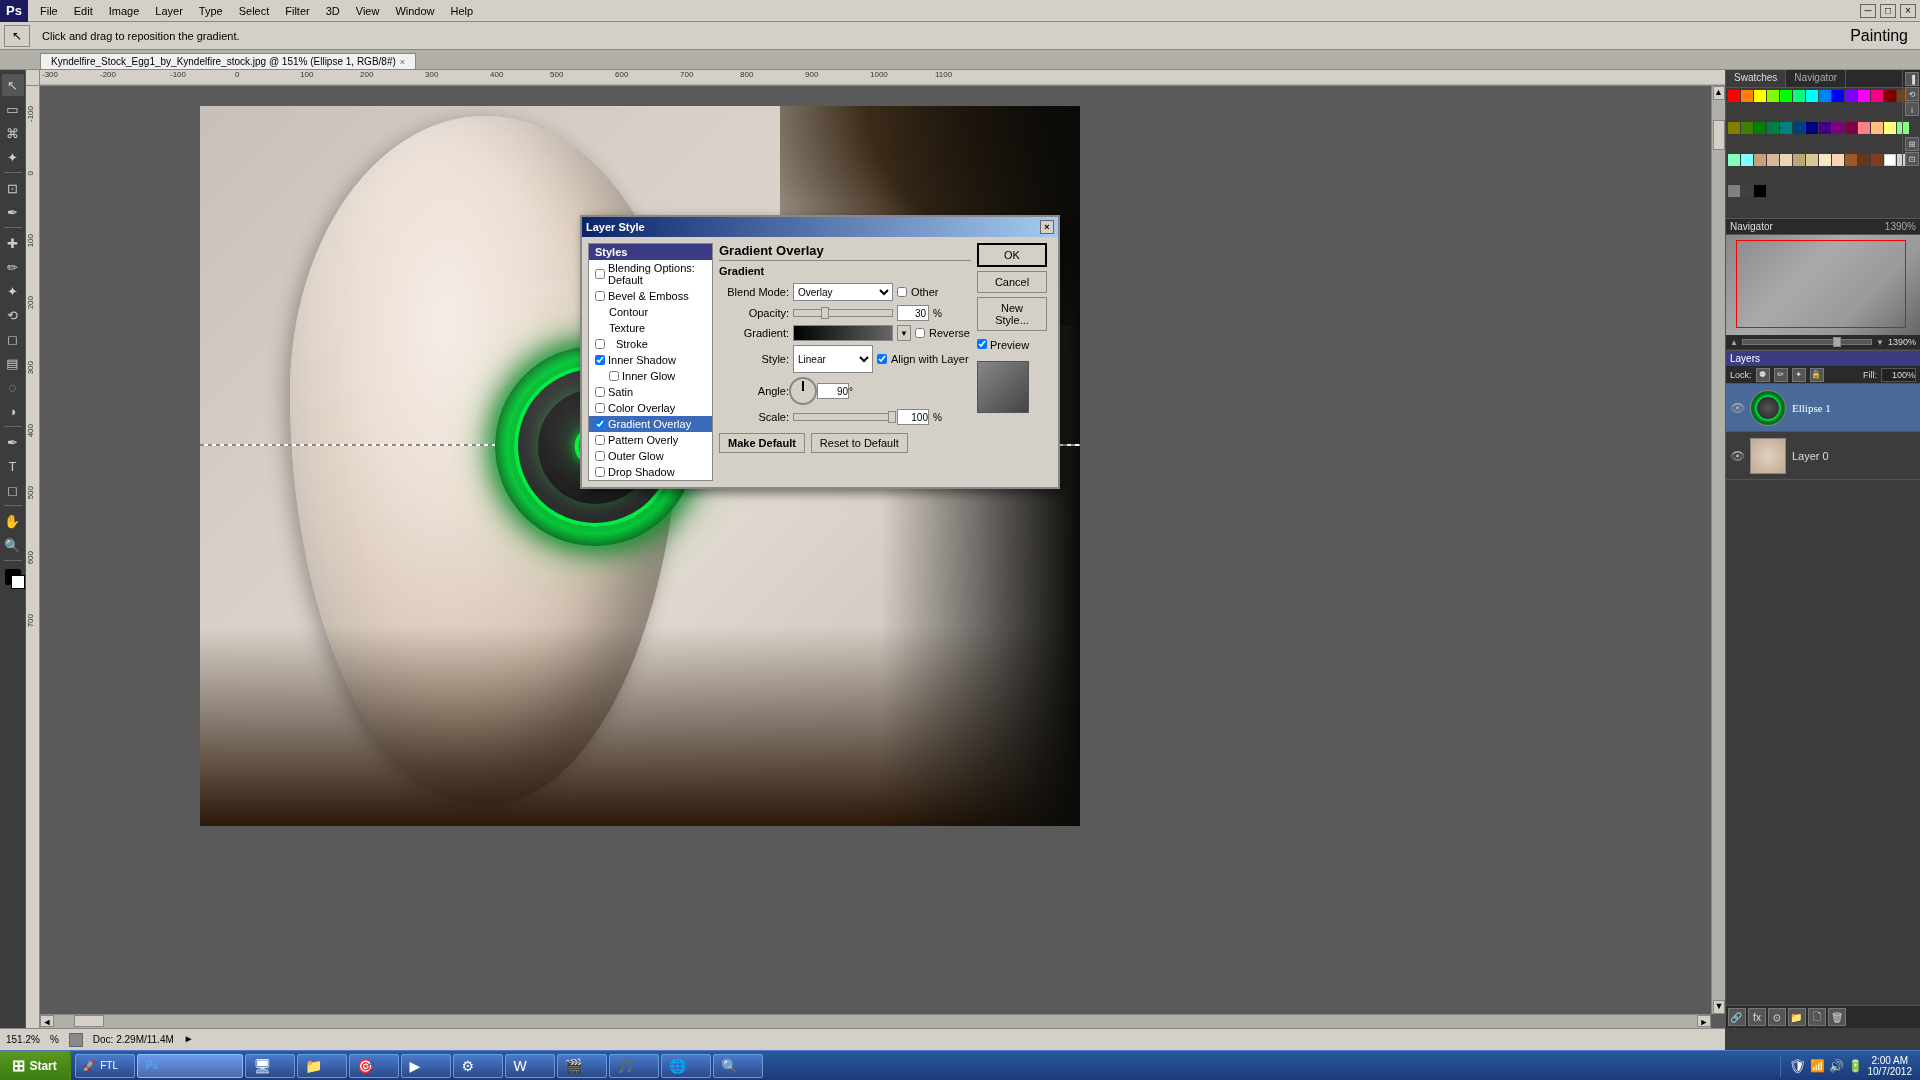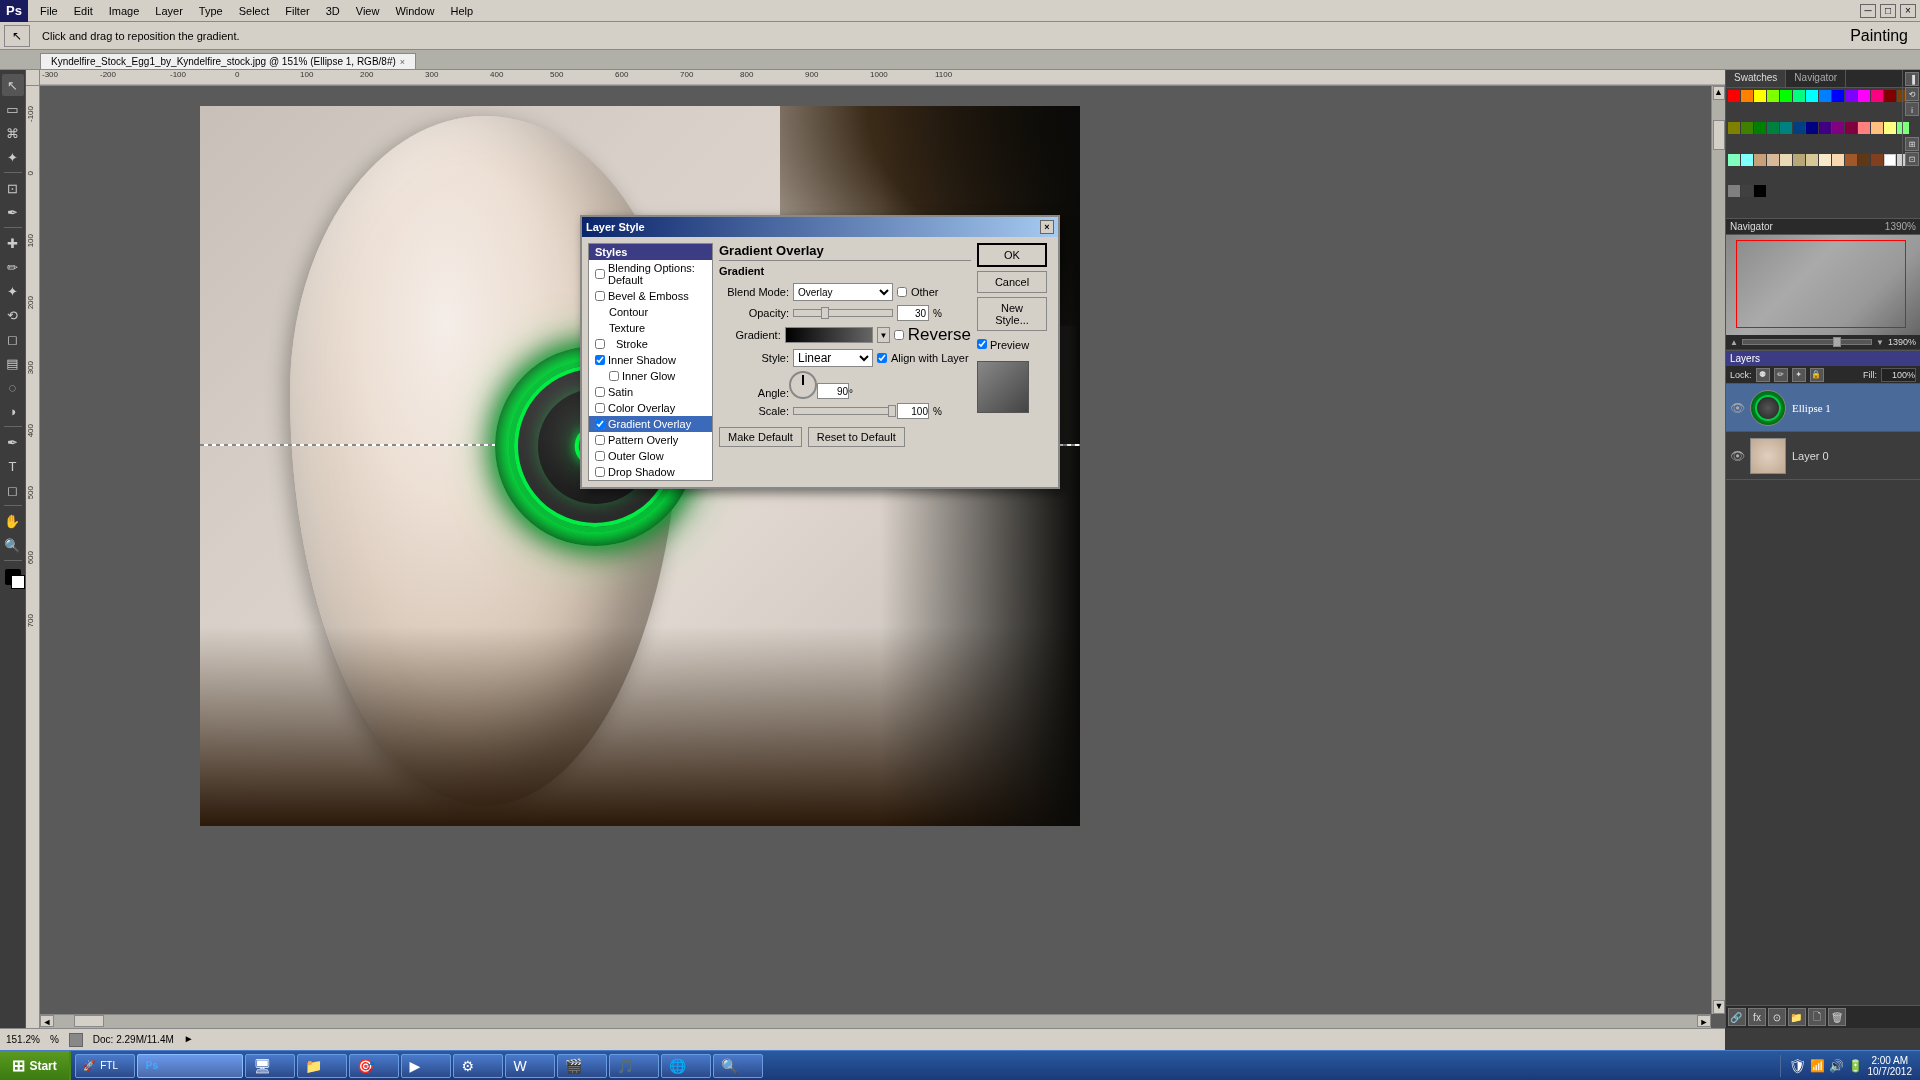--- a/index.html
+++ b/index.html
@@ -502,56 +502,56 @@
         </div>
         <input type="text" style="width: 32px; height: 16px; font-size: 10px; border: 1px solid rgb(136, 136, 136); text-align: right; padding-right: 2px;" value="30">
         <span style="font-size:10px;">%</span>
       </div>
 
       <div style="display:flex;align-items:center;gap:4px;margin-bottom:4px;">
         <span style="width:70px;text-align:right;font-size:11px;">Gradient:</span>
         <div style="width:100px;height:16px;background:linear-gradient(to right,#000,#333,#666);border:1px solid #888;cursor:pointer;"></div>
         <div style="width:14px;height:16px;background:#d4d0c8;border:1px solid #888;display:flex;align-items:center;justify-content:center;font-size:8px;cursor:pointer;">▼</div>
         <input type="checkbox" style="width: 10px; height: 10px;">
-        <span style="font-size:17px;">Reverse</span>
+        <span style="font-size:11px;">Reverse</span>
       </div>
 
       <div style="display:flex;align-items:center;gap:4px;margin-bottom:4px;">
         <span style="width:70px;text-align:right;font-size:11px;">Style:</span>
-        <select style="height:18px;font-size:12px;border:1px solid #888;background:#fff;width:80px;">
+        <select style="height:28px;font-size:10px;border:1px solid #888;background:#fff;width:80px;">
           <option>Linear</option>
           <option>Radial</option>
           <option>Angle</option>
           <option>Reflected</option>
           <option>Diamond</option>
         </select>
         <input type="checkbox" style="width: 10px; height: 10px;" checked="">
         <span style="font-size:11px;">Align with Layer</span>
       </div>
 
-      <div style="display:flex;align-items:flex-end;margin-bottom:4px;">
+      <div style="display:flex;align-items:center;margin-bottom:4px;">
         <span style="width:70px;text-align:right;font-size:11px;">Angle:</span>
         <div style="width:28px;height:28px;border-radius:50%;background:#d4d0c8;border:2px solid #888;position:relative;display:flex;align-items:center;justify-content:center;cursor:pointer;">
           <div style="position:absolute;width:2px;height:10px;background:#000;bottom:50%;left:calc(50% - 1px);transform-origin:bottom center;transform:rotate(0deg);"></div>
         </div>
         <input type="text" style="width: 32px; height: 16px; font-size: 10px; border: 1px solid rgb(136, 136, 136); text-align: right;" value="90">
         <span style="font-size:10px;">°</span>
       </div>
 
       <div style="display:flex;align-items:center;gap:4px;margin-bottom:8px;">
         <span style="width:70px;text-align:right;font-size:11px;">Scale:</span>
         <div style="width:100px;height:8px;background:#d4d0c8;border:1px solid #888;position:relative;cursor:pointer;">
           <div style="position:absolute;left:calc(100% - 4px);width:8px;height:12px;background:#d4d0c8;border:1px solid #888;top:-3px;cursor:pointer;"></div>
         </div>
         <input type="text" style="width: 32px; height: 16px; font-size: 10px; border: 1px solid rgb(136, 136, 136); text-align: right;" value="100">
         <span style="font-size:10px;">%</span>
       </div>
 
       <div style="display:flex;gap:6px;margin-bottom:6px;">
-        <button style="padding:3px 8px;background:#d4d0c8;border:1px solid #888;font-size:11px;cursor:pointer;">Make Default</button>
+        <button style="padding:3px 8px;background:#d4d0c8;border:1px solid #888;font-size:11px;cursor:pointer;font-weight:bold;">Make Default</button>
         <button style="padding:3px 8px;background:#d4d0c8;border:1px solid #888;font-size:11px;cursor:pointer;">Reset to Default</button>
       </div>
 
     </div>
 
     <div style="display:flex;flex-direction:column;gap:4px;width:75px;flex-shrink:0;">
       <button style="padding:4px 6px;background:#d4d0c8;border:2px solid #000;font-size:11px;cursor:pointer;width:70px;">OK</button>
       <button style="padding:4px 6px;background:#d4d0c8;border:1px solid #888;font-size:11px;cursor:pointer;width:70px;">Cancel</button>
       <button style="padding:4px 6px;background:#d4d0c8;border:1px solid #888;font-size:11px;cursor:pointer;width:70px;">New Style...</button>
       <div style="display:flex;gap:3px;margin-top:4px;">

